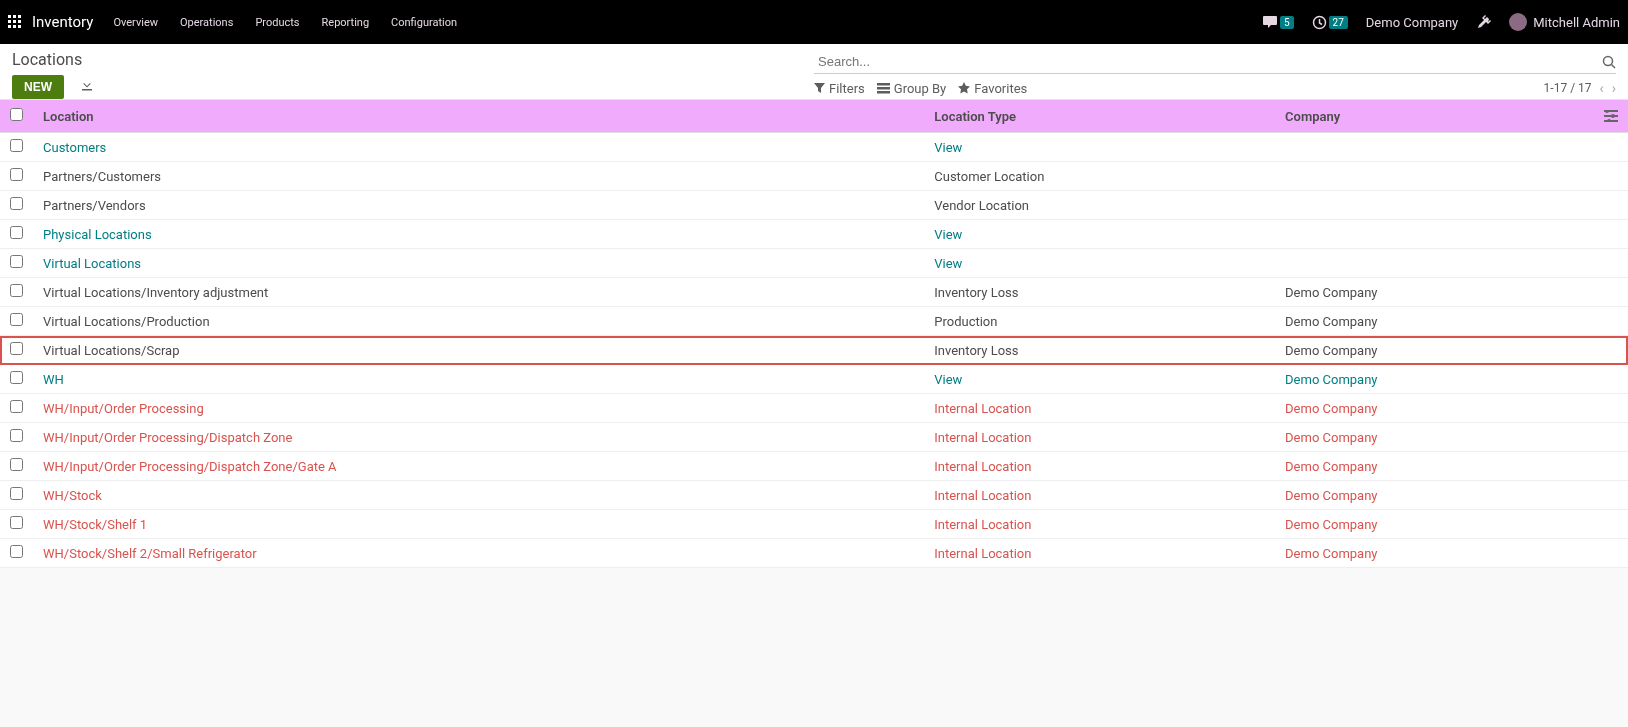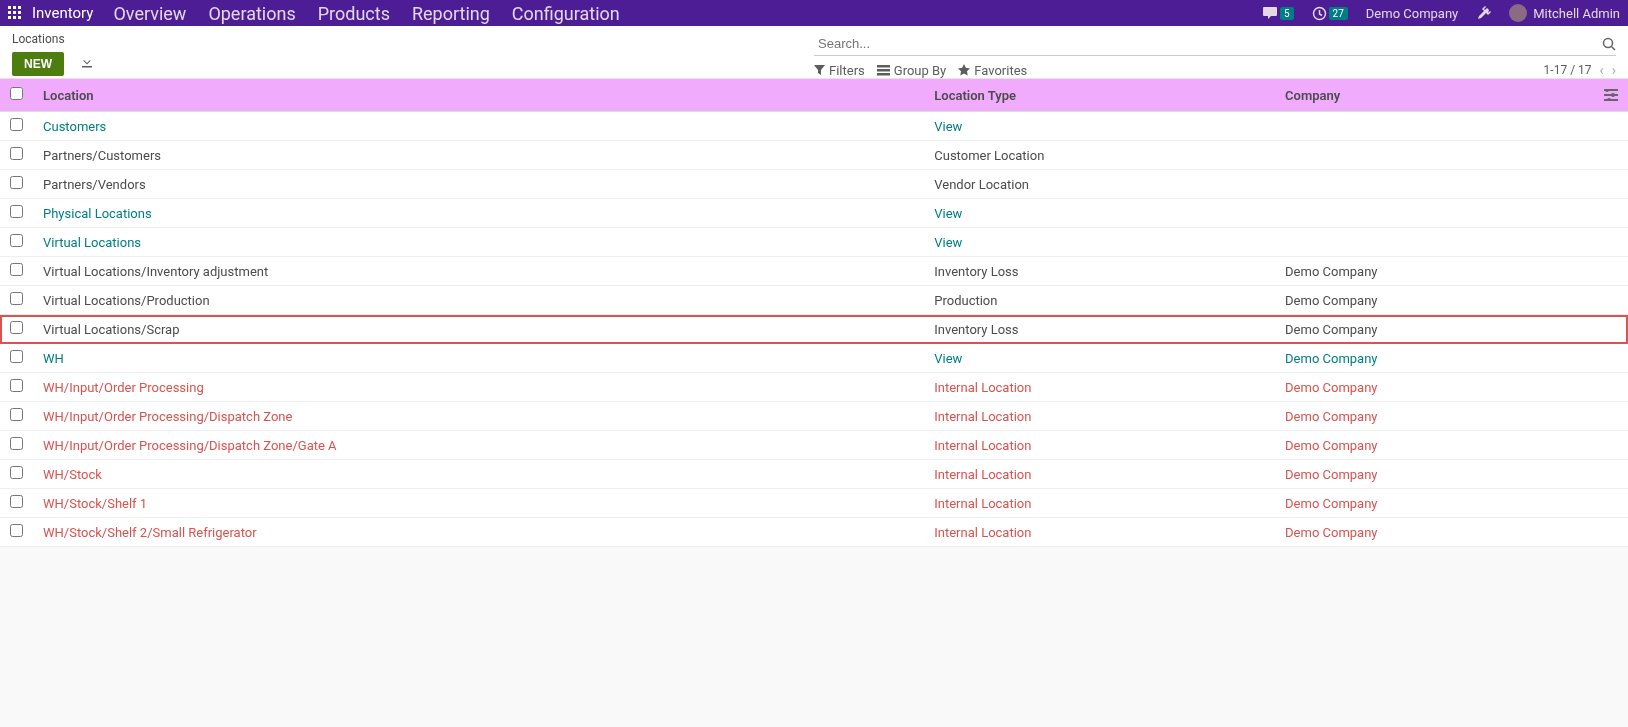--- a/index.html
+++ b/index.html
@@ -3,42 +3,42 @@
 <meta charset="utf-8">
 <style>
 * { box-sizing: border-box; margin: 0; padding: 0; }
 body {
   font-family: -apple-system, BlinkMacSystemFont, "Segoe UI", Roboto, "Helvetica Neue", Arial, sans-serif;
   font-size: 13px;
   color: #374151;
   background: #f9f9f9;
 }
 .topbar {
-  background: #4c1d95;
+  background: #000000;
   color: #fff;
-  height: 26px;
+  height: 44px;
   display: flex;
   align-items: center;
   padding: 0 8px;
   font-size: 13px;
 }
 .topbar .apps-icon {
   margin-right: 10px;
   display: inline-flex;
   align-items: center;
 }
 .topbar .app-title {
   font-size: 15px;
   margin-right: 20px;
 }
 .topbar .menu-item {
   margin-right: 22px;
   color: #e5d8e3;
   cursor: pointer;
-  font-size: 18px;
+  font-size: 11px;
 }
 .topbar .spacer { flex: 1; }
 .topbar .right-item {
   display: inline-flex;
   align-items: center;
   margin-left: 18px;
   color: #e5d8e3;
   cursor: pointer;
 }
 .topbar .badge {
@@ -58,21 +58,21 @@
 }
 
 .control-row {
   display: flex;
   padding: 6px 12px 0 12px;
   background: #fff;
 }
 .control-left { flex: 1; }
 .control-right { flex: 1; }
 .breadcrumb {
-  font-size: 12px;
+  font-size: 16px;
   color: #4c4c4c;
   margin-bottom: 6px;
 }
 .btn-new {
   background: #4d7c0f;
   color: #fff;
   border: none;
   padding: 5px 12px;
   font-size: 12px;
   font-weight: 600;

